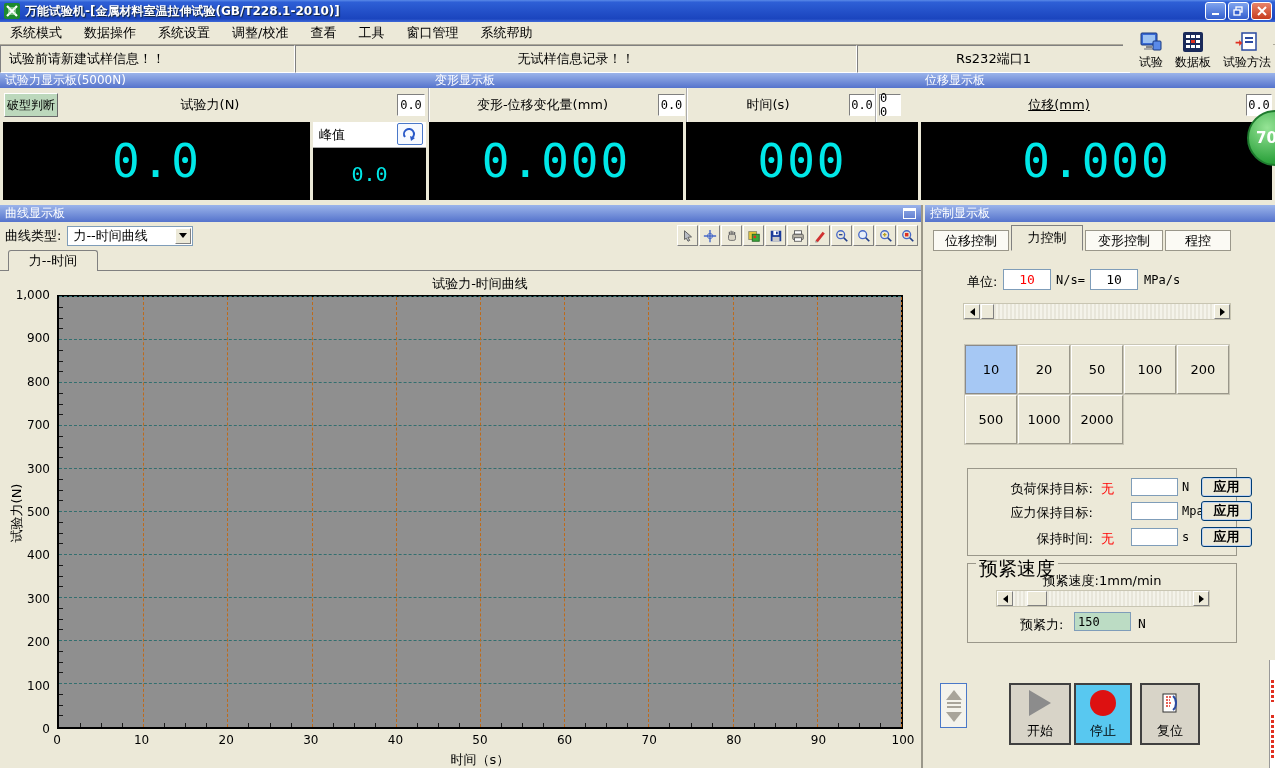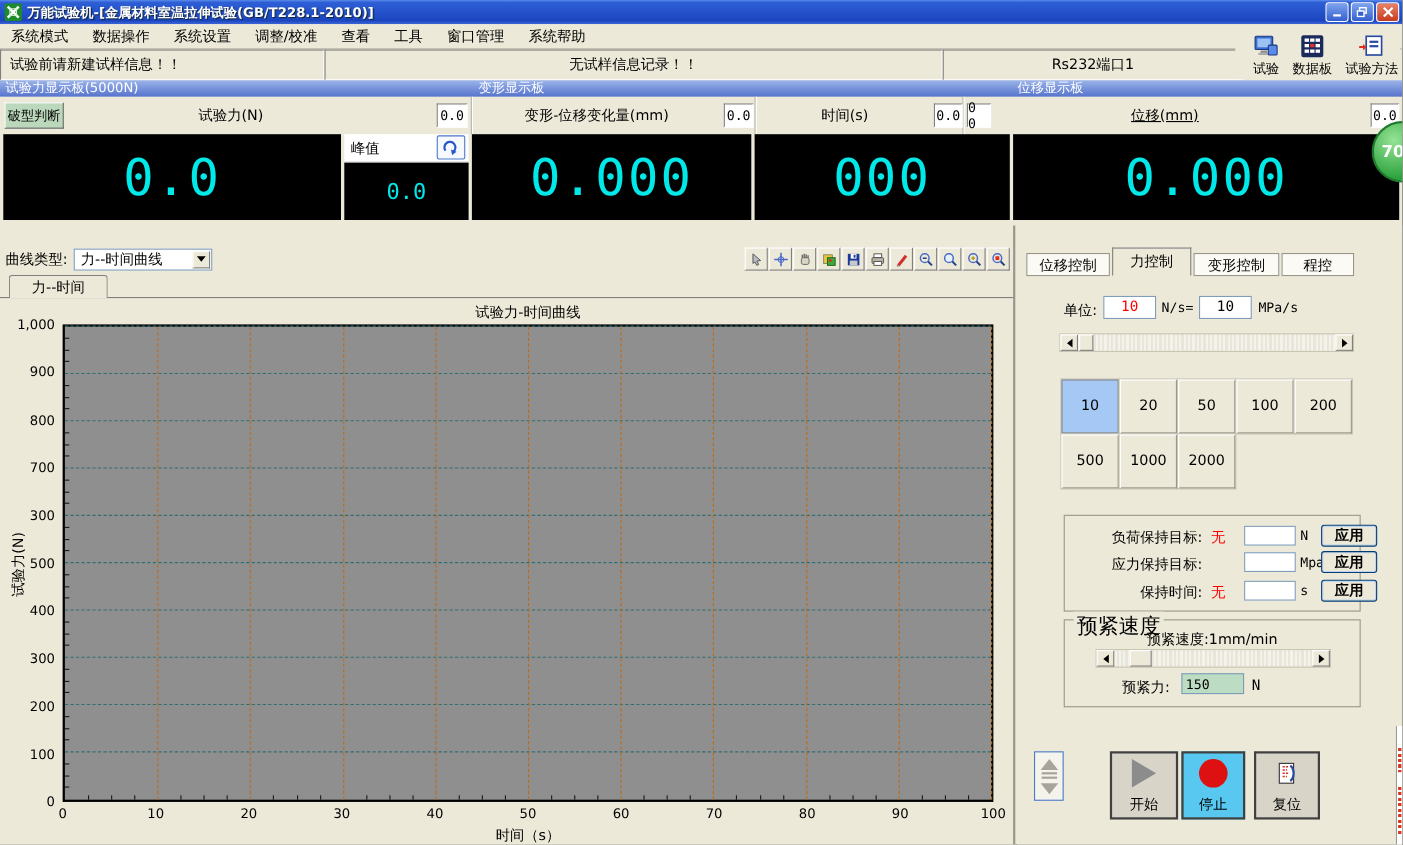--- a/index.html
+++ b/index.html
@@ -277,20 +277,24 @@
       </div>
     </div>
     <div class="peakval">0.0</div>
   </div>
   <div class="disp" style="left:429px;width:254px;">0.000</div>
   <div class="disp" style="left:686px;width:232px;">000</div>
   <div class="disp" style="left:921px;width:351px;">0.000</div>
   <div class="badge">70</div>
 
   <div class="curvepanel">
+    <div class="subhdr">
+      <span>曲线显示板</span>
+      <div class="minisquare"></div>
+    </div>
     <div class="curvectl">
       <span>曲线类型:</span>
       <div class="dropdown">
         <span>力--时间曲线</span>
         <div class="ddbtn">
             <div class="tri-down"></div>
           </div>
       </div>
     </div>
     <div class="toolbar">
@@ -478,20 +482,23 @@
         <div class="xtick" style="left: calc(70% - 15px);">70</div>
         <div class="xtick" style="left: calc(80% - 15px);">80</div>
         <div class="xtick" style="left: calc(90% - 15px);">90</div>
         <div class="xtick" style="left: calc(100% - 15px);">100</div>
       </div>
     <div class="ylab">试验力(N)</div>
     <div class="xlab">时间（s）</div>
   </div>
 
   <div class="ctrlpanel">
+    <div class="subhdr">
+      <span>控制显示板</span>
+    </div>
     <div class="ctrltabs">
       <div class="ktab" style="left:8px;width:76px;">位移控制</div>
       <div class="ktab active" style="left:86px;width:72px;">力控制</div>
       <div class="ktab" style="left:160px;width:78px;">变形控制</div>
       <div class="ktab" style="left:240px;width:66px;">程控</div>
     </div>
 
     <div class="raterow">
       <span class="lbl" style="left:42px;">单位:</span>
       <input class="rinput red" style="left: 78px;" value="10">

